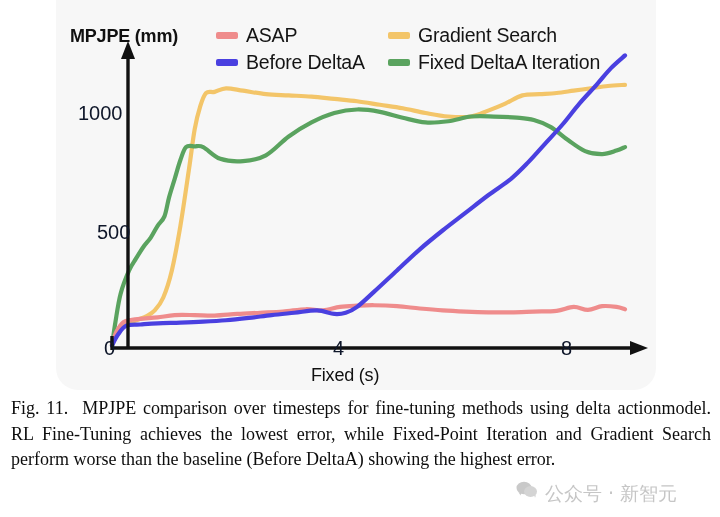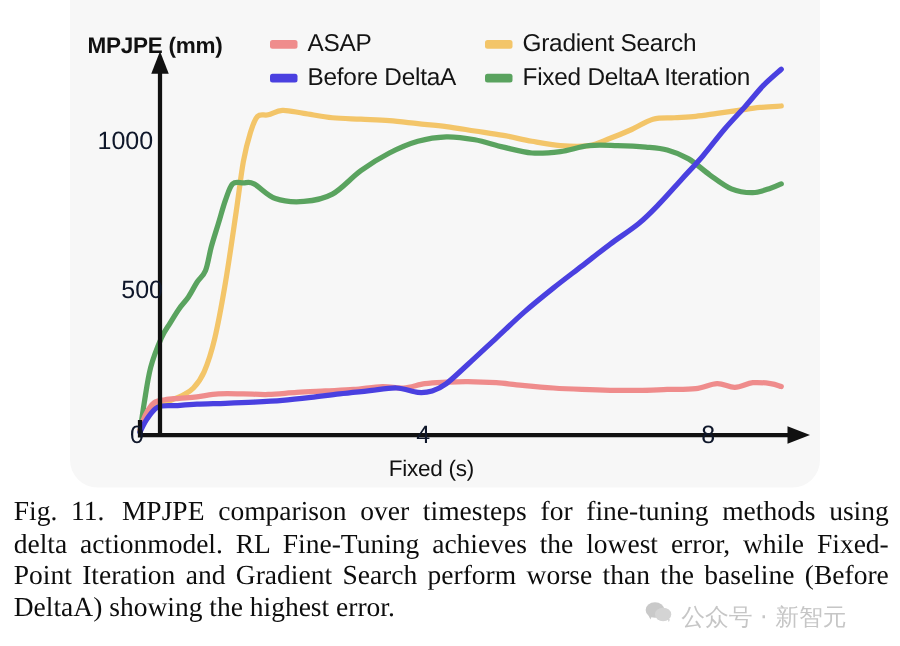--- a/index.html
+++ b/index.html
@@ -91,21 +91,21 @@
   #xtick-4    { left: 333px; top: 337px; }
   #xtick-8    { left: 561px; top: 337px; }
 
   
   #caption {
     position: absolute;
     left: 11px;
     top: 396px;
     width: 700px;
     font-family: "Liberation Serif", serif;
-    font-size: 22px;
+    font-size: 18px;
     line-height: 25.6px;
     color: #0d0d0d;
     text-align: justify;
     text-justify: inter-word;
   }
   #caption-label { margin-right: 14px; }
 
   
   #watermark {
     position: absolute;

